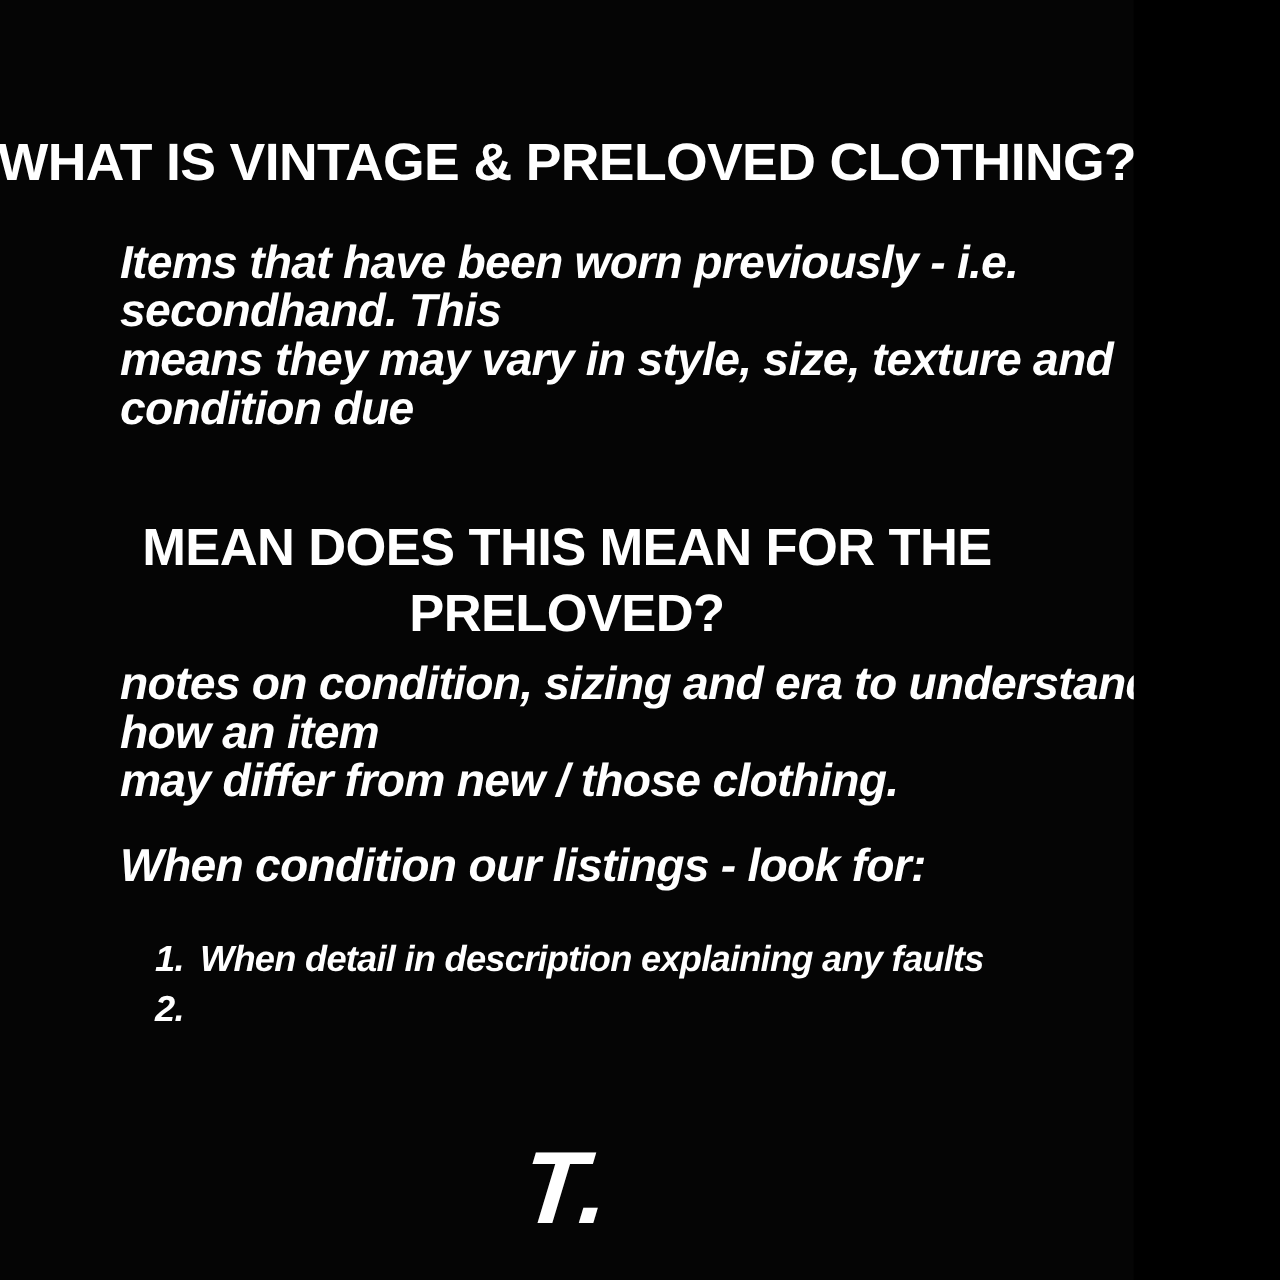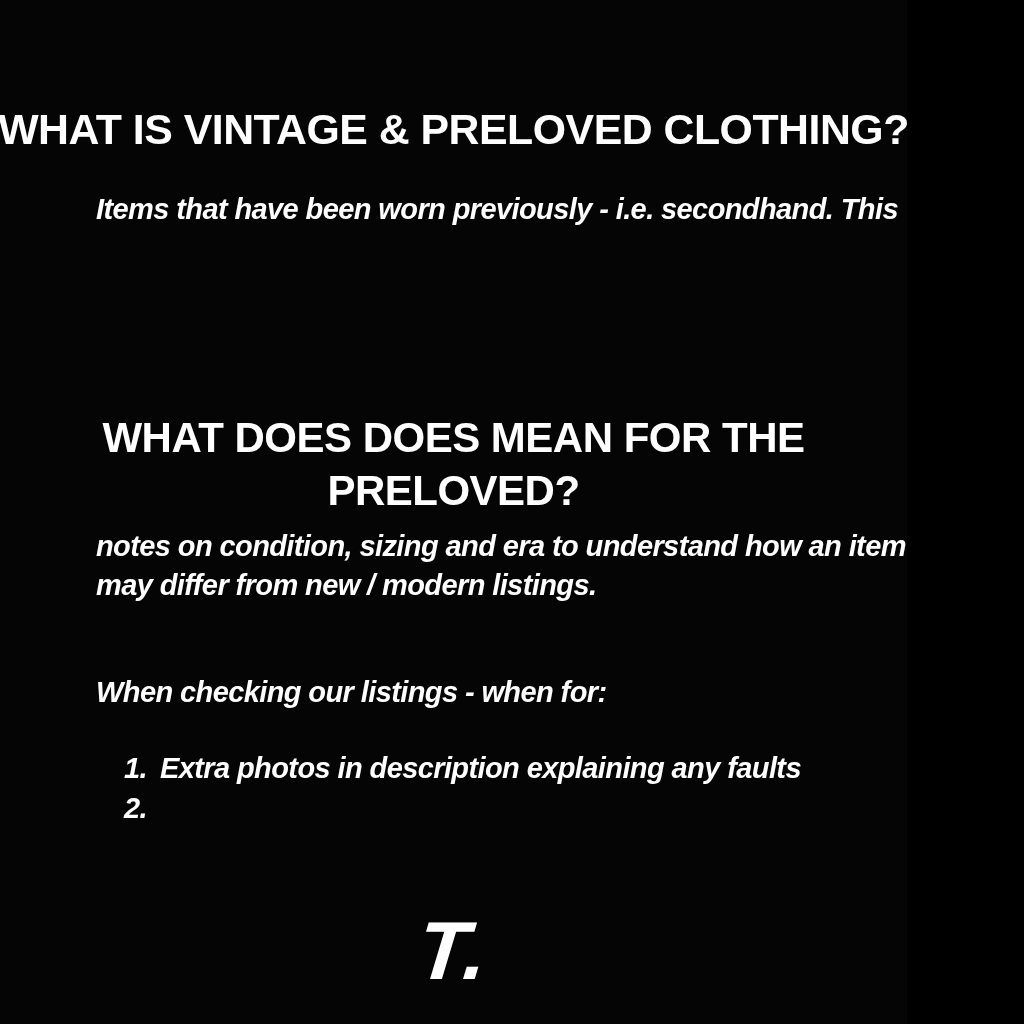--- a/index.html
+++ b/index.html
@@ -38,21 +38,21 @@
     font-weight: 800;
     letter-spacing: -0.5px;
     line-height: 53px;
   }
   .body-block {
     position: absolute;
     left: 96px;
     width: 860px;
     font-style: italic;
     font-weight: bold;
-    font-size: 29px;
+    font-size: 37px;
     line-height: 39px;
     letter-spacing: -0.6px;
   }
   .para-1 { top: 190px; }
   .para-2 { top: 527px; }
   .listings-intro { top: 673px; }
   .checklist {
     position: absolute;
     top: 748px;
     left: 124px;
@@ -88,38 +88,39 @@
 </style>
 </head>
 <body>
 
 <div class="canvas">
 
   <h1 class="main-title">WHAT IS VINTAGE &amp; PRELOVED CLOTHING?</h1>
 
   <div class="body-block para-1">
     <div>Items that have been worn previously - i.e. secondhand. This</div>
+    <div>means they may vary in style, size, texture and condition due</div>
   </div>
 
   <h2 class="section-title">
-    <div>WHAT DOES DOES MEAN FOR THE</div>
+    <div>MEAN DOES THIS MEAN FOR THE</div>
     <div>PRELOVED?</div>
   </h2>
 
   <div class="body-block para-2">
     <div>notes on condition, sizing and era to understand how an item</div>
-    <div>may differ from new / modern listings.</div>
+    <div>may differ from new / those clothing.</div>
   </div>
 
-  <div class="body-block listings-intro">When checking our listings - when for:</div>
+  <div class="body-block listings-intro">When condition our listings - look for:</div>
 
   <ol class="checklist">
     <li>
       <span class="num">1.</span>
-      <span>Extra photos in description explaining any faults</span>
+      <span>When detail in description explaining any faults</span>
     </li>
     <li>
       <span class="num">2.</span>
     </li>
   </ol>
 
   <div class="logo">T.</div>
 
 </div>
 

